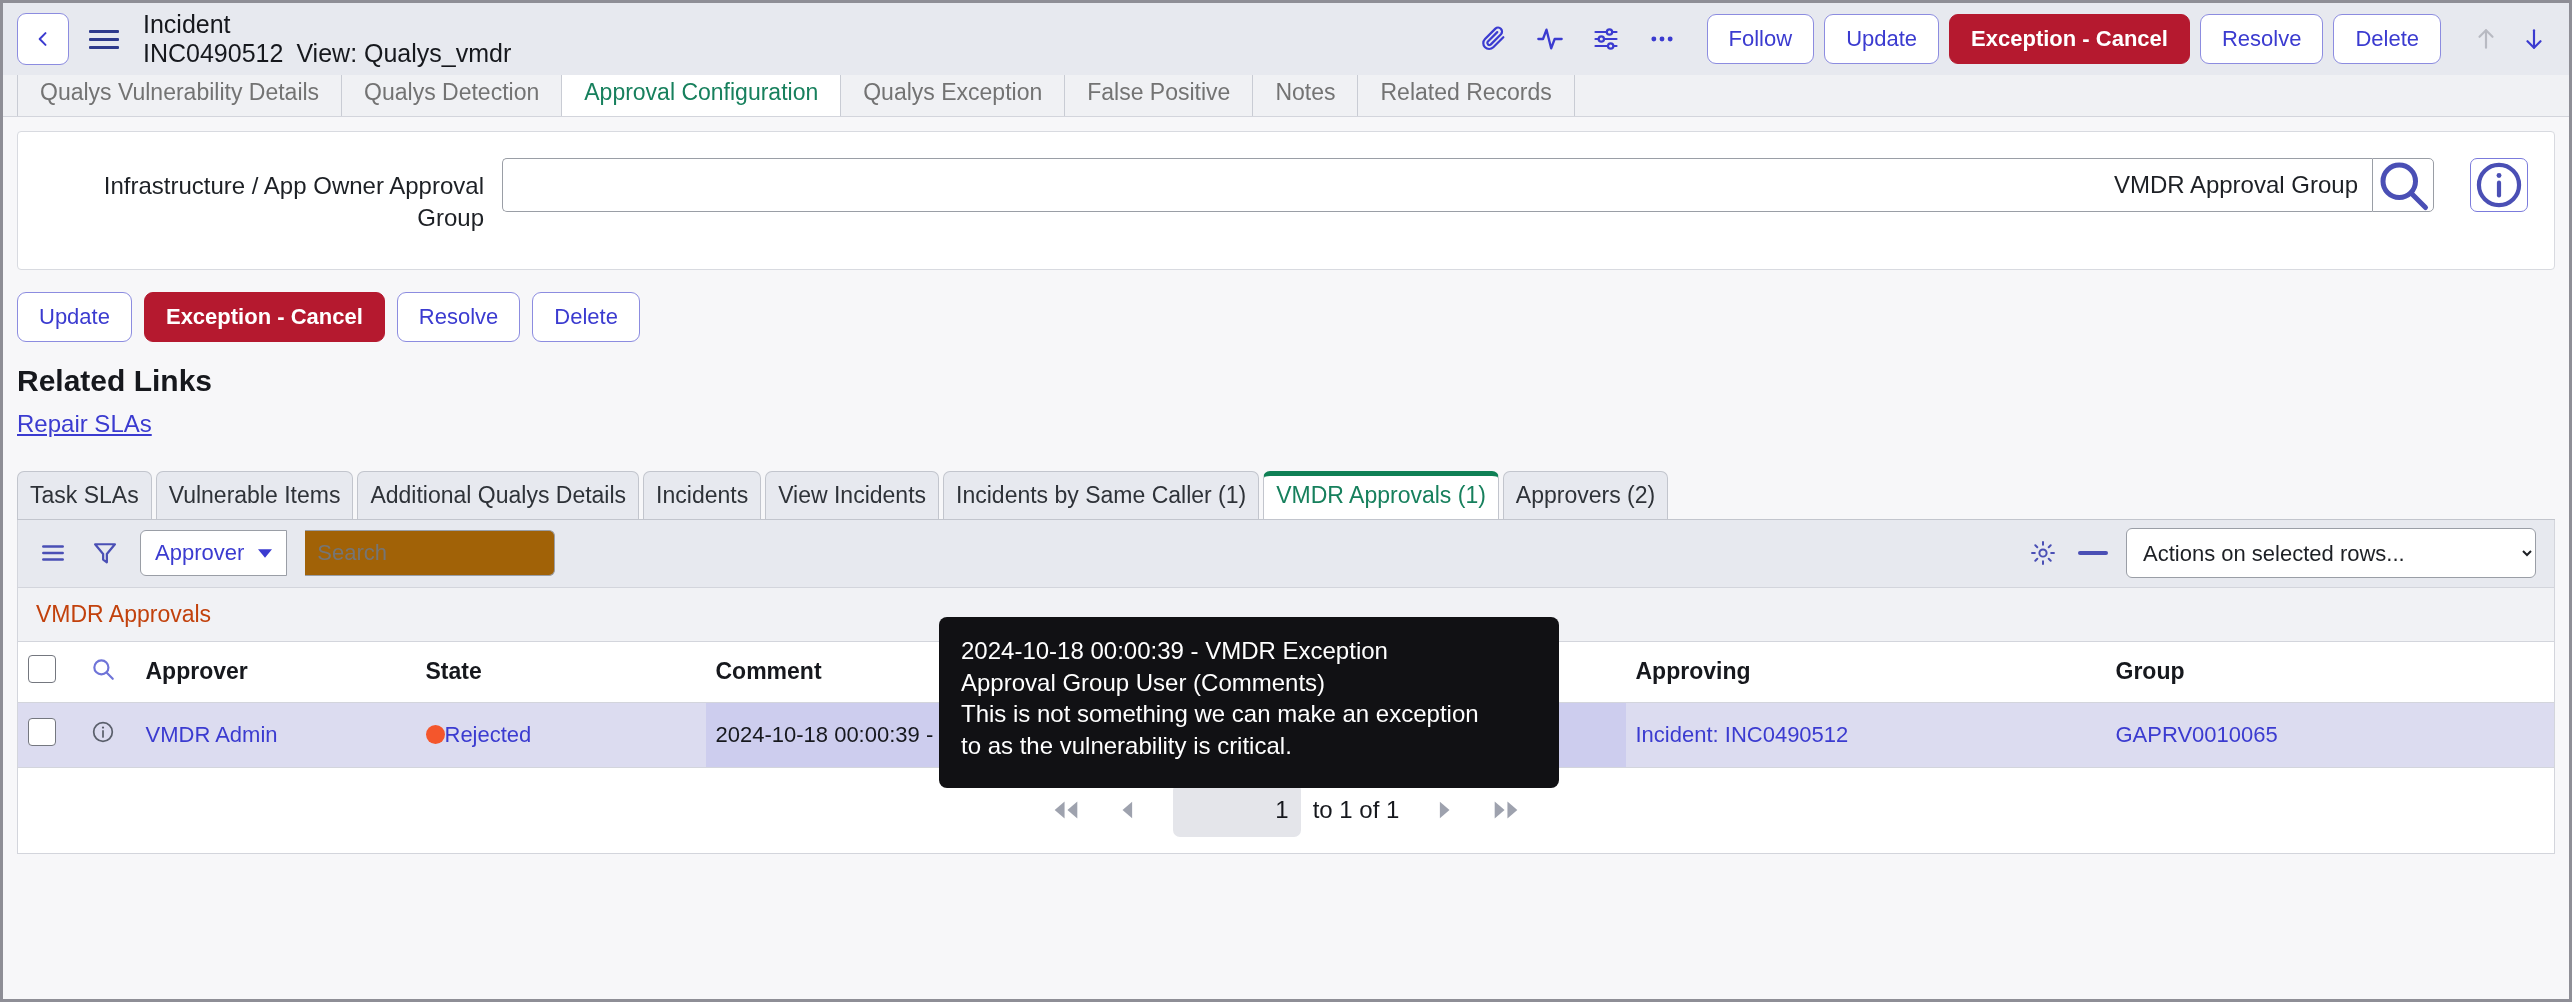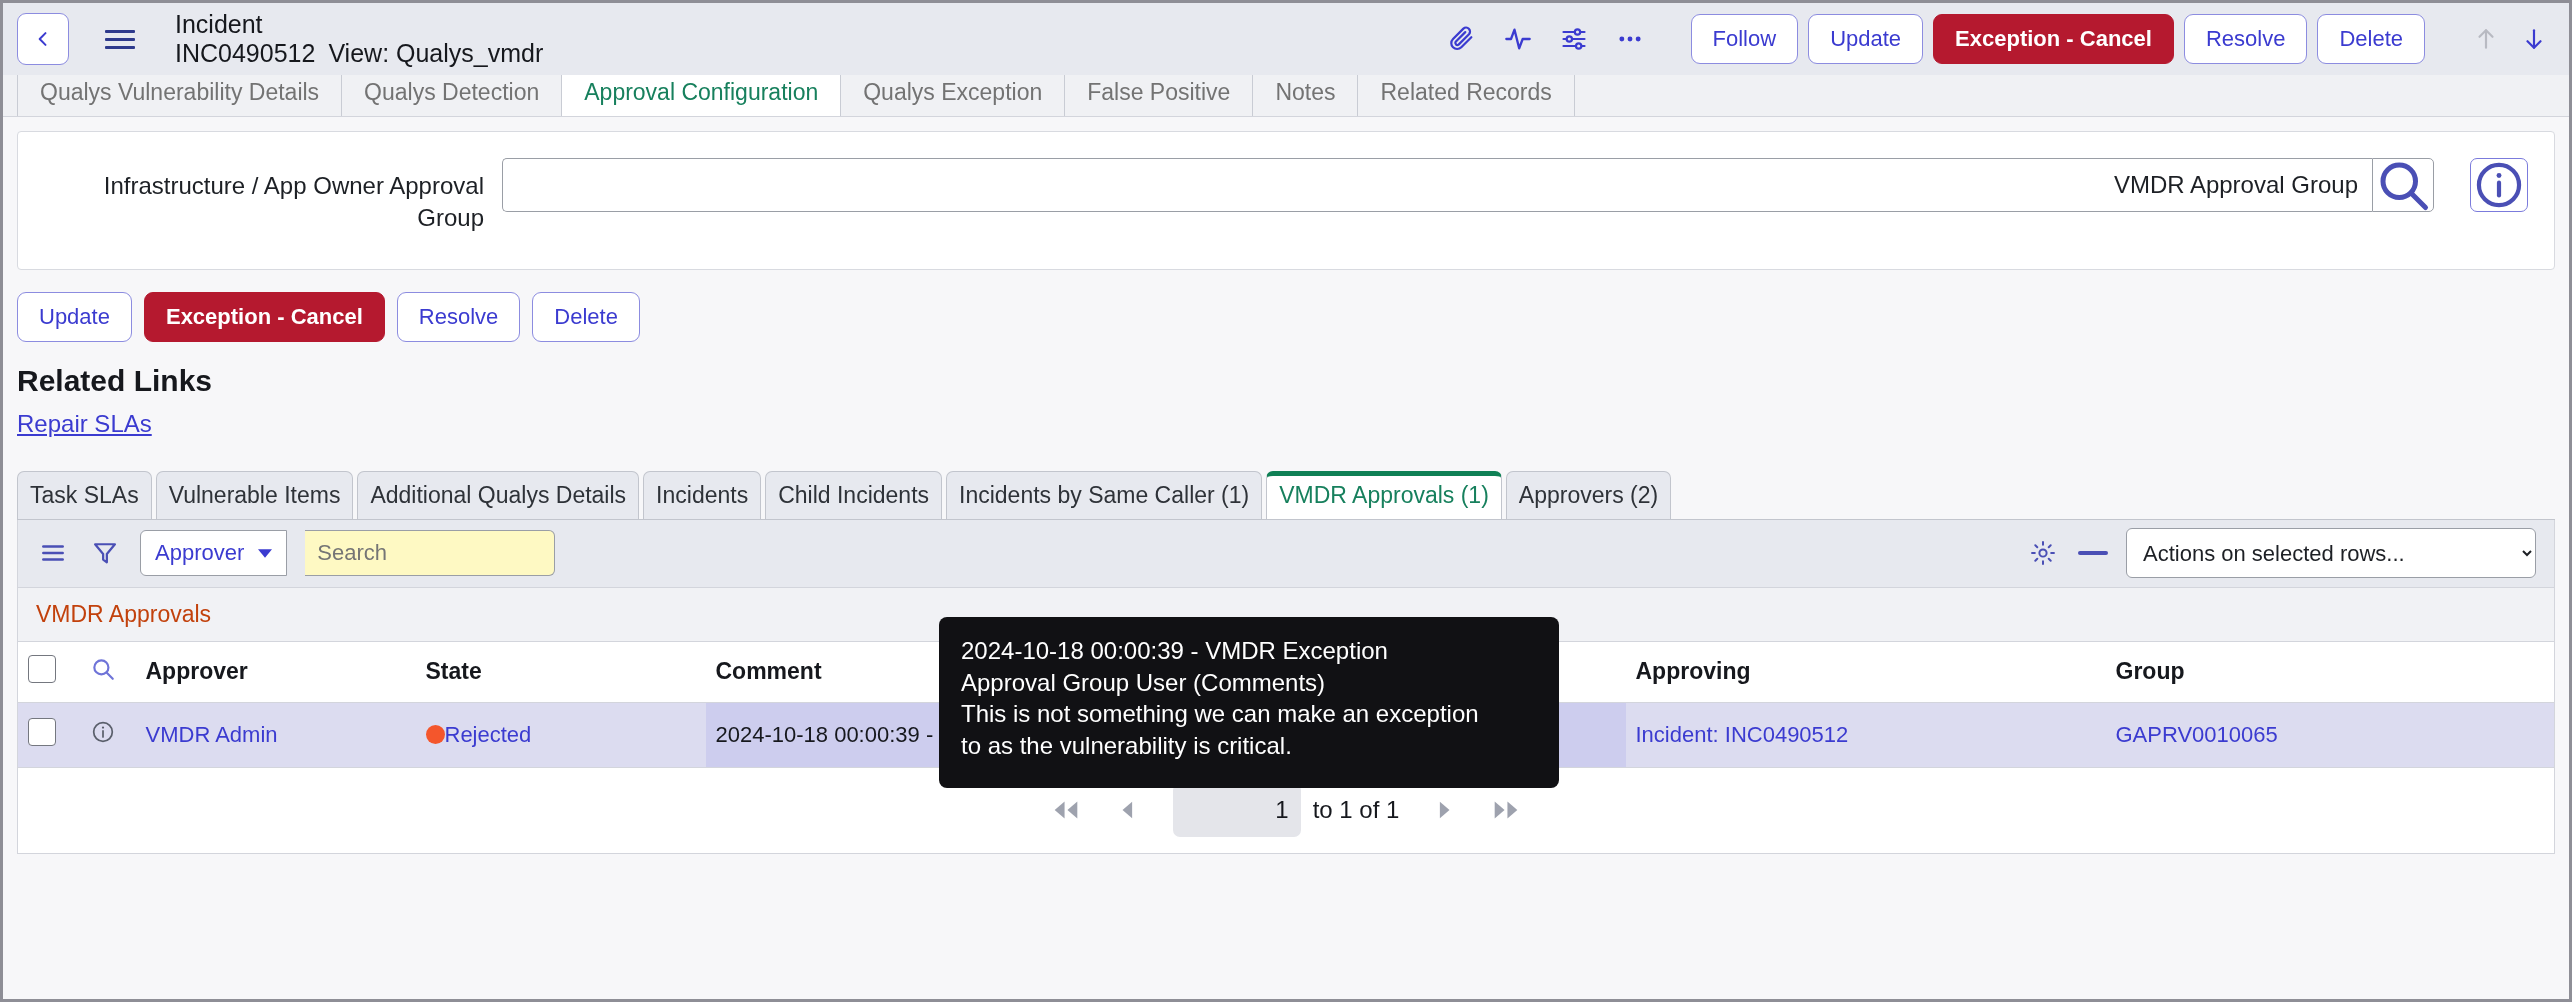--- a/index.html
+++ b/index.html
@@ -18,21 +18,21 @@
     border: 3px solid #8e8e96;
     overflow: hidden;
   }
 
   
   .form-header {
     display: flex; align-items: center;
     height: 72px;
     background: #e7e9ef;
     padding: 0 22px 0 14px;
-    gap: 30px;
+    gap: 14px;
     position: relative;
   }
   .back-btn {
     width: 52px; height: 52px;
     background: #ffffff;
     border: 1px solid #8c8ce0;
     border-radius: 9px;
     display: flex; align-items: center; justify-content: center;
     cursor: pointer; flex: 0 0 auto;
   }
@@ -211,21 +211,21 @@
     font-size: 22px; color: #3b3bd0;
     cursor: pointer;
   }
   .search-input {
     height: 46px; width: 250px;
     border: 1px solid #9a9ea6;
     border-left: none;
     border-radius: 0 6px 6px 0;
     font-size: 22px; padding: 0 12px;
     font-family: "Liberation Sans", sans-serif;
-    color: #1d2025; background: #fef9c3; outline: none;
+    color: #1d2025; background: #a16207; outline: none;
   }
   .tb-spacer { flex: 1 1 auto; }
   .minus-icon { width: 30px; height: 4px; background: #4a4fb5; border-radius: 2px; }
   .actions-select {
     height: 50px; width: 410px;
     font-size: 22px;
     font-family: "Liberation Sans", sans-serif;
     border: 1px solid #9a9ea6;
     border-radius: 6px;
     background: #fff;
@@ -441,21 +441,21 @@
   <div class="related-links">
     <div class="rl-title">Related Links</div>
     <a class="rl-link">Repair SLAs</a>
   </div>
 
   <div class="list-tabs">
     <div class="lt">Task SLAs</div>
     <div class="lt">Vulnerable Items</div>
     <div class="lt">Additional Qualys Details</div>
     <div class="lt">Incidents</div>
-    <div class="lt">Child Incidents</div>
+    <div class="lt">View Incidents</div>
     <div class="lt">Incidents by Same Caller (1)</div>
     <div class="lt active">VMDR Approvals (1)</div>
     <div class="lt">Approvers (2)</div>
   </div>
 
   <div class="list-toolbar">
     <div class="tb-icon">
       <svg viewBox="0 0 24 24" stroke="#4a4fb5" stroke-width="2.2" stroke-linecap="round" width="30" height="26">
         <line x1="3" y1="6" x2="21" y2="6"></line>
           <line x1="3" y1="12" x2="21" y2="12"></line>

